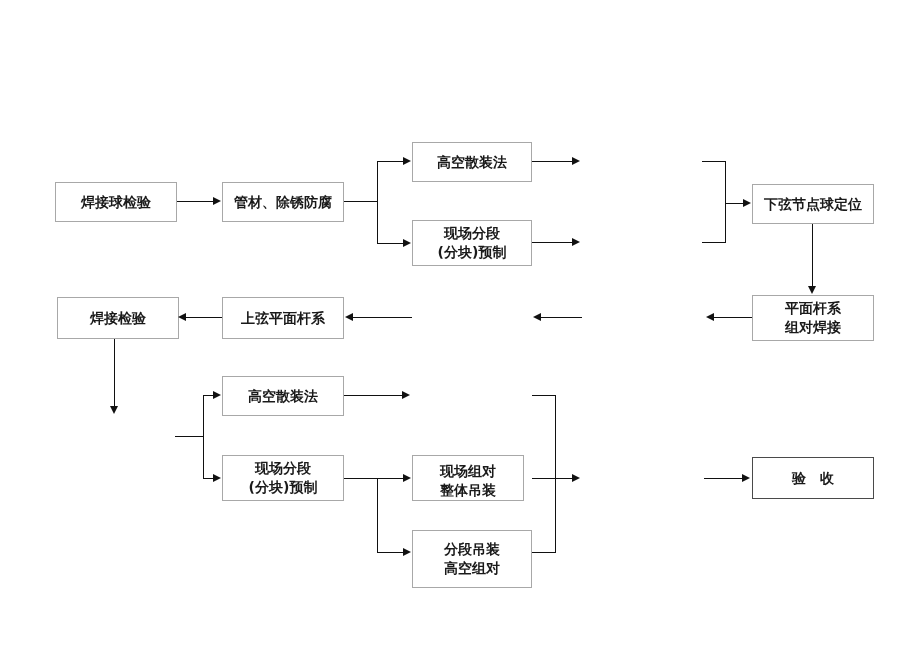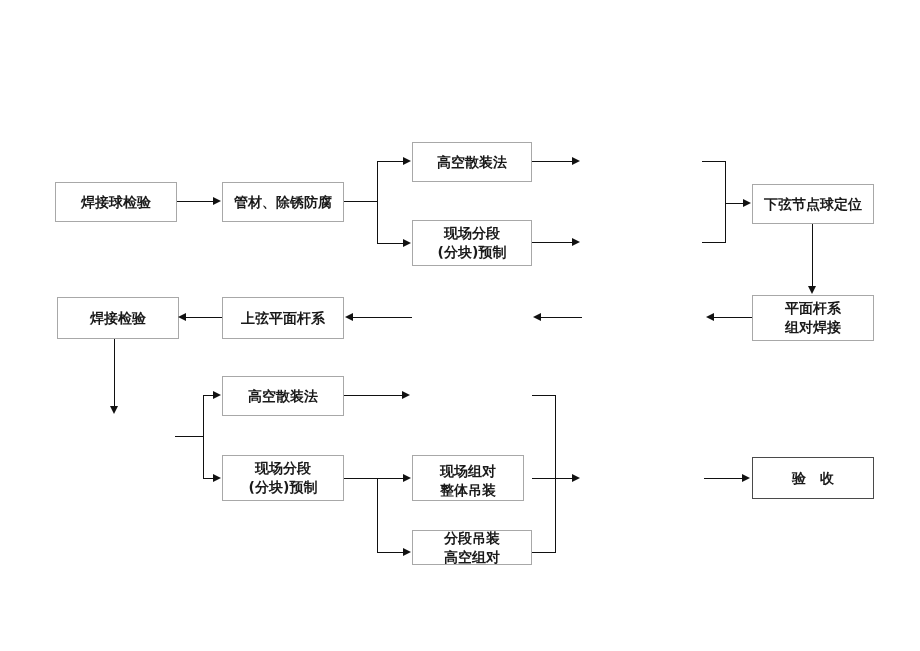--- a/index.html
+++ b/index.html
@@ -127,21 +127,21 @@
     <span class="lbl">现场分段
 (分块)预制</span>
   </div>
 
 
   <div class="node" style="left:412px; top:455px; width:112px; height:46px;align-items:flex-end;">
     <span class="lbl">现场组对
 整体吊装</span>
   </div>
 
-  <div class="node" style="left:412px; top:530px; width:120px; height:35px;">
+  <div class="node" style="left:412px; top:530px; width:120px; height:58px;">
     <span class="lbl">分段吊装
 高空组对</span>
   </div>
 
 
   <div class="node strong" style="left:752px; top:457px; width:122px; height:42px;">
     <span class="lbl">验　收</span>
   </div>
 
   <div class="ln h" style="left:177px; top:201px; width:37px;"></div>

